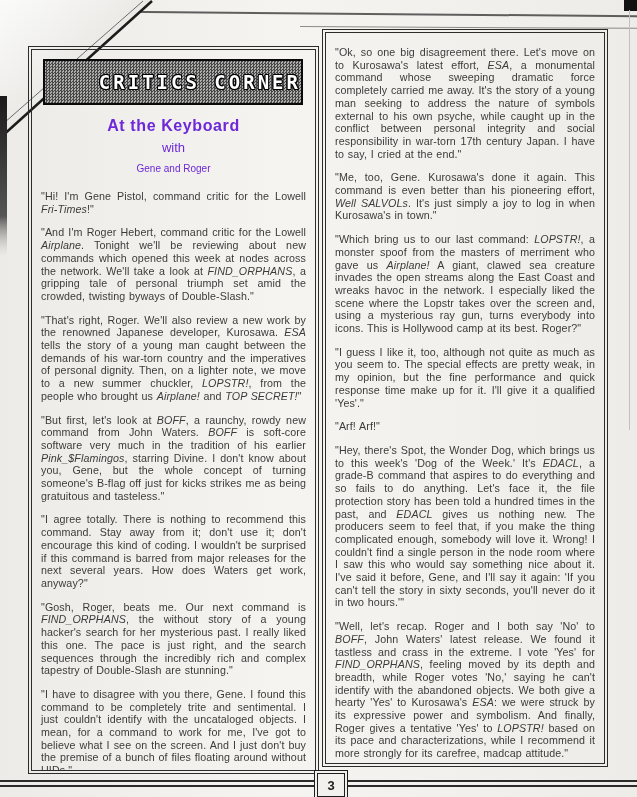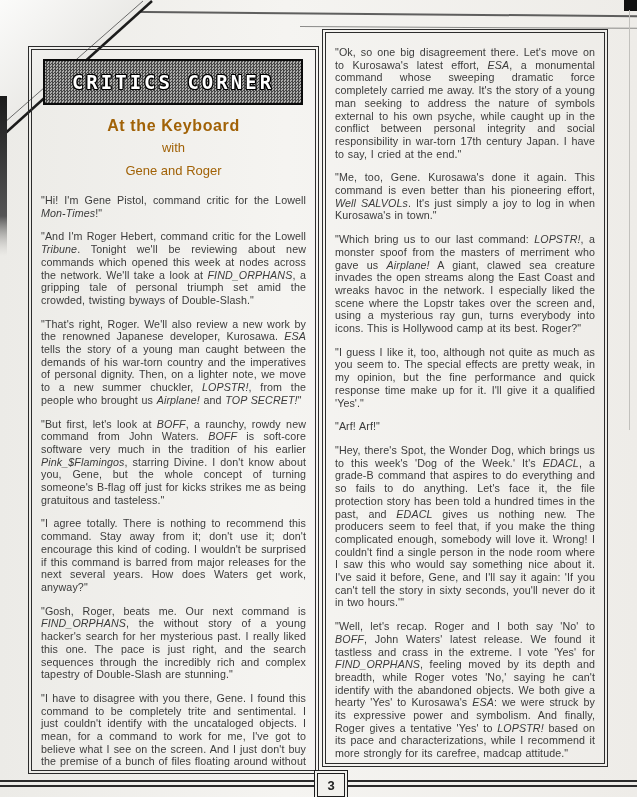--- a/index.html
+++ b/index.html
@@ -22,34 +22,34 @@
   .colbox{position:absolute;background:transparent;border:4px double #2c2c2c;box-sizing:border-box;overflow:hidden;}
   .colbox.left{left:28px;top:46px;width:291px;height:728px;}
   .colbox.right{left:322px;top:29px;width:286px;height:738px;}
   .col-inner{padding:0 9px;}
   
   .banner{
     margin:9px 3px 12px 2px;height:46px;
     border:2px solid #0a0a0a;box-sizing:border-box;
     background:repeating-conic-gradient(#474747 0% 25%, #adadab 0% 50%);
     background-size:3px 3px;
-    display:flex;align-items:center;justify-content:center;
+    display:flex;align-items:center;justify-content:flex-end;
   }
   .banner span{
     font-family:"DejaVu Sans Mono", monospace;
     font-weight:bold;font-size:19px;letter-spacing:3px;
     color:#fff;
     text-shadow:-1px -1px 0 #000,1px -1px 0 #000,-1px 1px 0 #000,1px 1px 0 #000,0 -1px 0 #000,0 1px 0 #000,-1px 0 0 #000,1px 0 0 #000;
     white-space:nowrap;
   }
   
-  .head{text-align:center;color:#a16207;margin-bottom:16px;}
+  .head{text-align:center;color:#6d28d9;margin-bottom:16px;}
   .head .title{font-size:16px;font-weight:bold;letter-spacing:0.6px;margin:2px 0 5px;}
   .head .sub{font-size:13px;margin:0 0 4px;}
-  .head .names{font-size:13px;margin:8px;}
+  .head .names{font-size:10px;margin:8px;}
   
   .col p{
     margin:0 0 11px;
     text-align:justify;
     font-size:10.7px;line-height:12.7px;
     letter-spacing:0.1px;word-spacing:0.6px;
     color:#3b3b3b;
   }
   .col p em{font-style:italic;}
   .colbox.right .col{padding-top:13px;}
@@ -97,22 +97,22 @@
     <div class="col-inner">
       <div class="banner">
         <span>CRITICS CORNER</span>
       </div>
       <div class="head">
         <div class="title">At the Keyboard</div>
         <div class="sub">with</div>
         <div class="names">Gene and Roger</div>
       </div>
       <div class="col">
-          <p><span>"Hi! I'm Gene Pistol, command critic for the Lowell </span><em>Mon-Times</em><span>!"</span></p>
-          <p><span>"And I'm Roger Hebert, command critic for the Lowell </span><em>Tribune</em><span>. Tonight we'll be reviewing about new commands which opened this week at nodes across the network. We'll take a look at </span><em>FIND_ORPHANS</em><span>, a gripping tale of personal triumph set amid the crowded, twisting byways of Double-Slash."</span></p>
+          <p><span>"Hi! I'm Gene Pistol, command critic for the Lowell </span><em>Fri-Times</em><span>!"</span></p>
+          <p><span>"And I'm Roger Hebert, command critic for the Lowell </span><em>Airplane</em><span>. Tonight we'll be reviewing about new commands which opened this week at nodes across the network. We'll take a look at </span><em>FIND_ORPHANS</em><span>, a gripping tale of personal triumph set amid the crowded, twisting byways of Double-Slash."</span></p>
           <p><span>"That's right, Roger. We'll also review a new work by the renowned Japanese developer, Kurosawa. </span><em>ESA</em><span> tells the story of a young man caught between the demands of his war-torn country and the imperatives of personal dignity. Then, on a lighter note, we move to a new summer chuckler, </span><em>LOPSTR!</em><span>, from the people who brought us </span><em>Airplane!</em><span> and </span><em>TOP SECRET!</em><span>"</span></p>
           <p><span>"But first, let's look at </span><em>BOFF</em><span>, a raunchy, rowdy new command from John Waters. </span><em>BOFF</em><span> is soft-core software very much in the tradition of his earlier </span><em>Pink_$Flamingos</em><span>, starring Divine. I don't know about you, Gene, but the whole concept of turning someone's B-flag off just for kicks strikes me as being gratuitous and tasteless."</span></p>
           <p><span>"I agree totally. There is nothing to recommend this command. Stay away from it; don't use it; don't encourage this kind of coding. I wouldn't be surprised if this command is barred from major releases for the next several years. How does Waters get work, anyway?"</span></p>
           <p><span>"Gosh, Roger, beats me. Our next command is </span><em>FIND_ORPHANS</em><span>, the without story of a young hacker's search for her mysterious past. I really liked this one. The pace is just right, and the search sequences through the incredibly rich and complex tapestry of Double-Slash are stunning."</span></p>
           <p><span>"I have to disagree with you there, Gene. I found this command to be completely trite and sentimental. I just couldn't identify with the uncataloged objects. I mean, for a command to work for me, I've got to believe what I see on the screen. And I just don't buy the premise of a bunch of files floating around without UIDs."</span></p>
         </div>
     </div>
   </div>
 
   <div class="colbox right">

